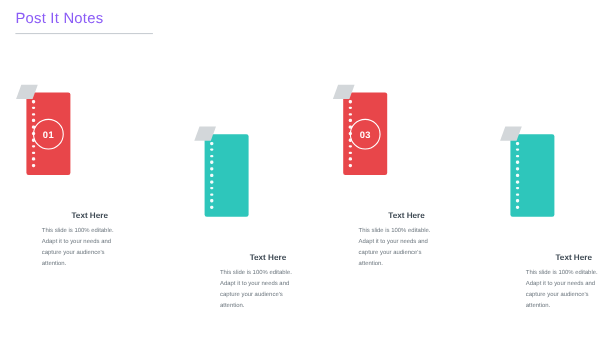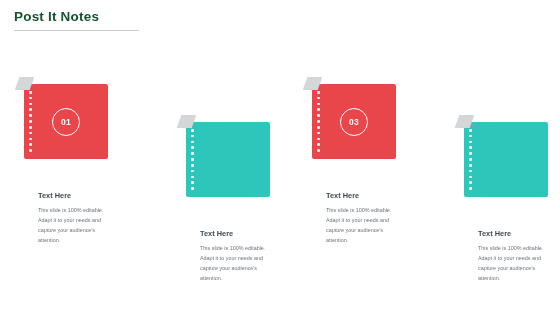--- a/index.html
+++ b/index.html
@@ -17,22 +17,22 @@
     position: relative;
     width: 560px;
     height: 315px;
     background: #ffffff;
   }
   .slide-title {
     position: absolute;
     left: 14px;
     top: 9px;
     font-size: 13.5px;
-    font-weight: bold;
-    color: #14532d;
+    font-weight: normal;
+    color: #8b5cf6;
     letter-spacing: 0.2px;
   }
   .title-rule {
     position: absolute;
     left: 14px;
     top: 30px;
     width: 125px;
     height: 1px;
     background: #c9ced3;
   }
@@ -45,21 +45,21 @@
     position: absolute;
     width: 15px;
     height: 13px;
     background: #d3d7da;
     left: -7px;
     top: -7px;
     transform: skewX(-20deg);
   }
   .note-card {
     position: relative;
-    width: 84px;
+    width: 40px;
     height: 75px;
     border-radius: 2px;
   }
   .note-card.red { background: #e8464a; }
   .note-card.teal { background: #2ec6bb; }
   .holes {
     position: absolute;
     left: 5px;
     top: 7px;
     display: flex;
@@ -91,20 +91,21 @@
     color: #ffffff;
     letter-spacing: 0.3px;
   }
 
   .note-heading {
     position: absolute;
     font-size: 7.4px;
     font-weight: bold;
     color: #3f4a54;
     white-space: nowrap;
+    margin-left: 27px;
   }
   .note-body {
     position: absolute;
     font-size: 5.4px;
     line-height: 1.85;
     color: #6d777f;
     width: 72px;
   }
 
   

